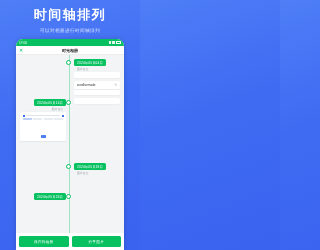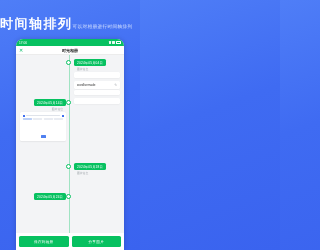--- a/index.html
+++ b/index.html
@@ -5,21 +5,21 @@
   * { margin:0; padding:0; box-sizing:border-box; }
   html,body { width:140px; height:250px; overflow:hidden; }
   body {
     font-family:"Liberation Sans","DejaVu Sans",sans-serif;
     background:linear-gradient(160deg,#4f7ef7 0%,#3f6bf2 45%,#3a63ef 100%);
     position:relative;
   }
 
   
   .promo { position:absolute; left:0; top:0; width:140px; height:40px;
-           display:flex; align-items:center;
+           display:flex; flex-direction:column; align-items:center;
            justify-content:flex-start; padding-top:7px; }
   .promo-title { color:#ffffff; font-size:13px; font-weight:bold;
                  letter-spacing:1.5px; line-height:16px; }
   .promo-sub { color:#d8e4ff; font-size:4.6px; letter-spacing:.4px;
                margin-top:5px; }
 
   
   .phone { position:absolute; left:16px; top:39px; width:108px; height:211px;
            background:#f3f4f6; border-radius:7px 7px 0 0; overflow:hidden;
            box-shadow:0 0 5px rgba(0,0,0,.18); }

